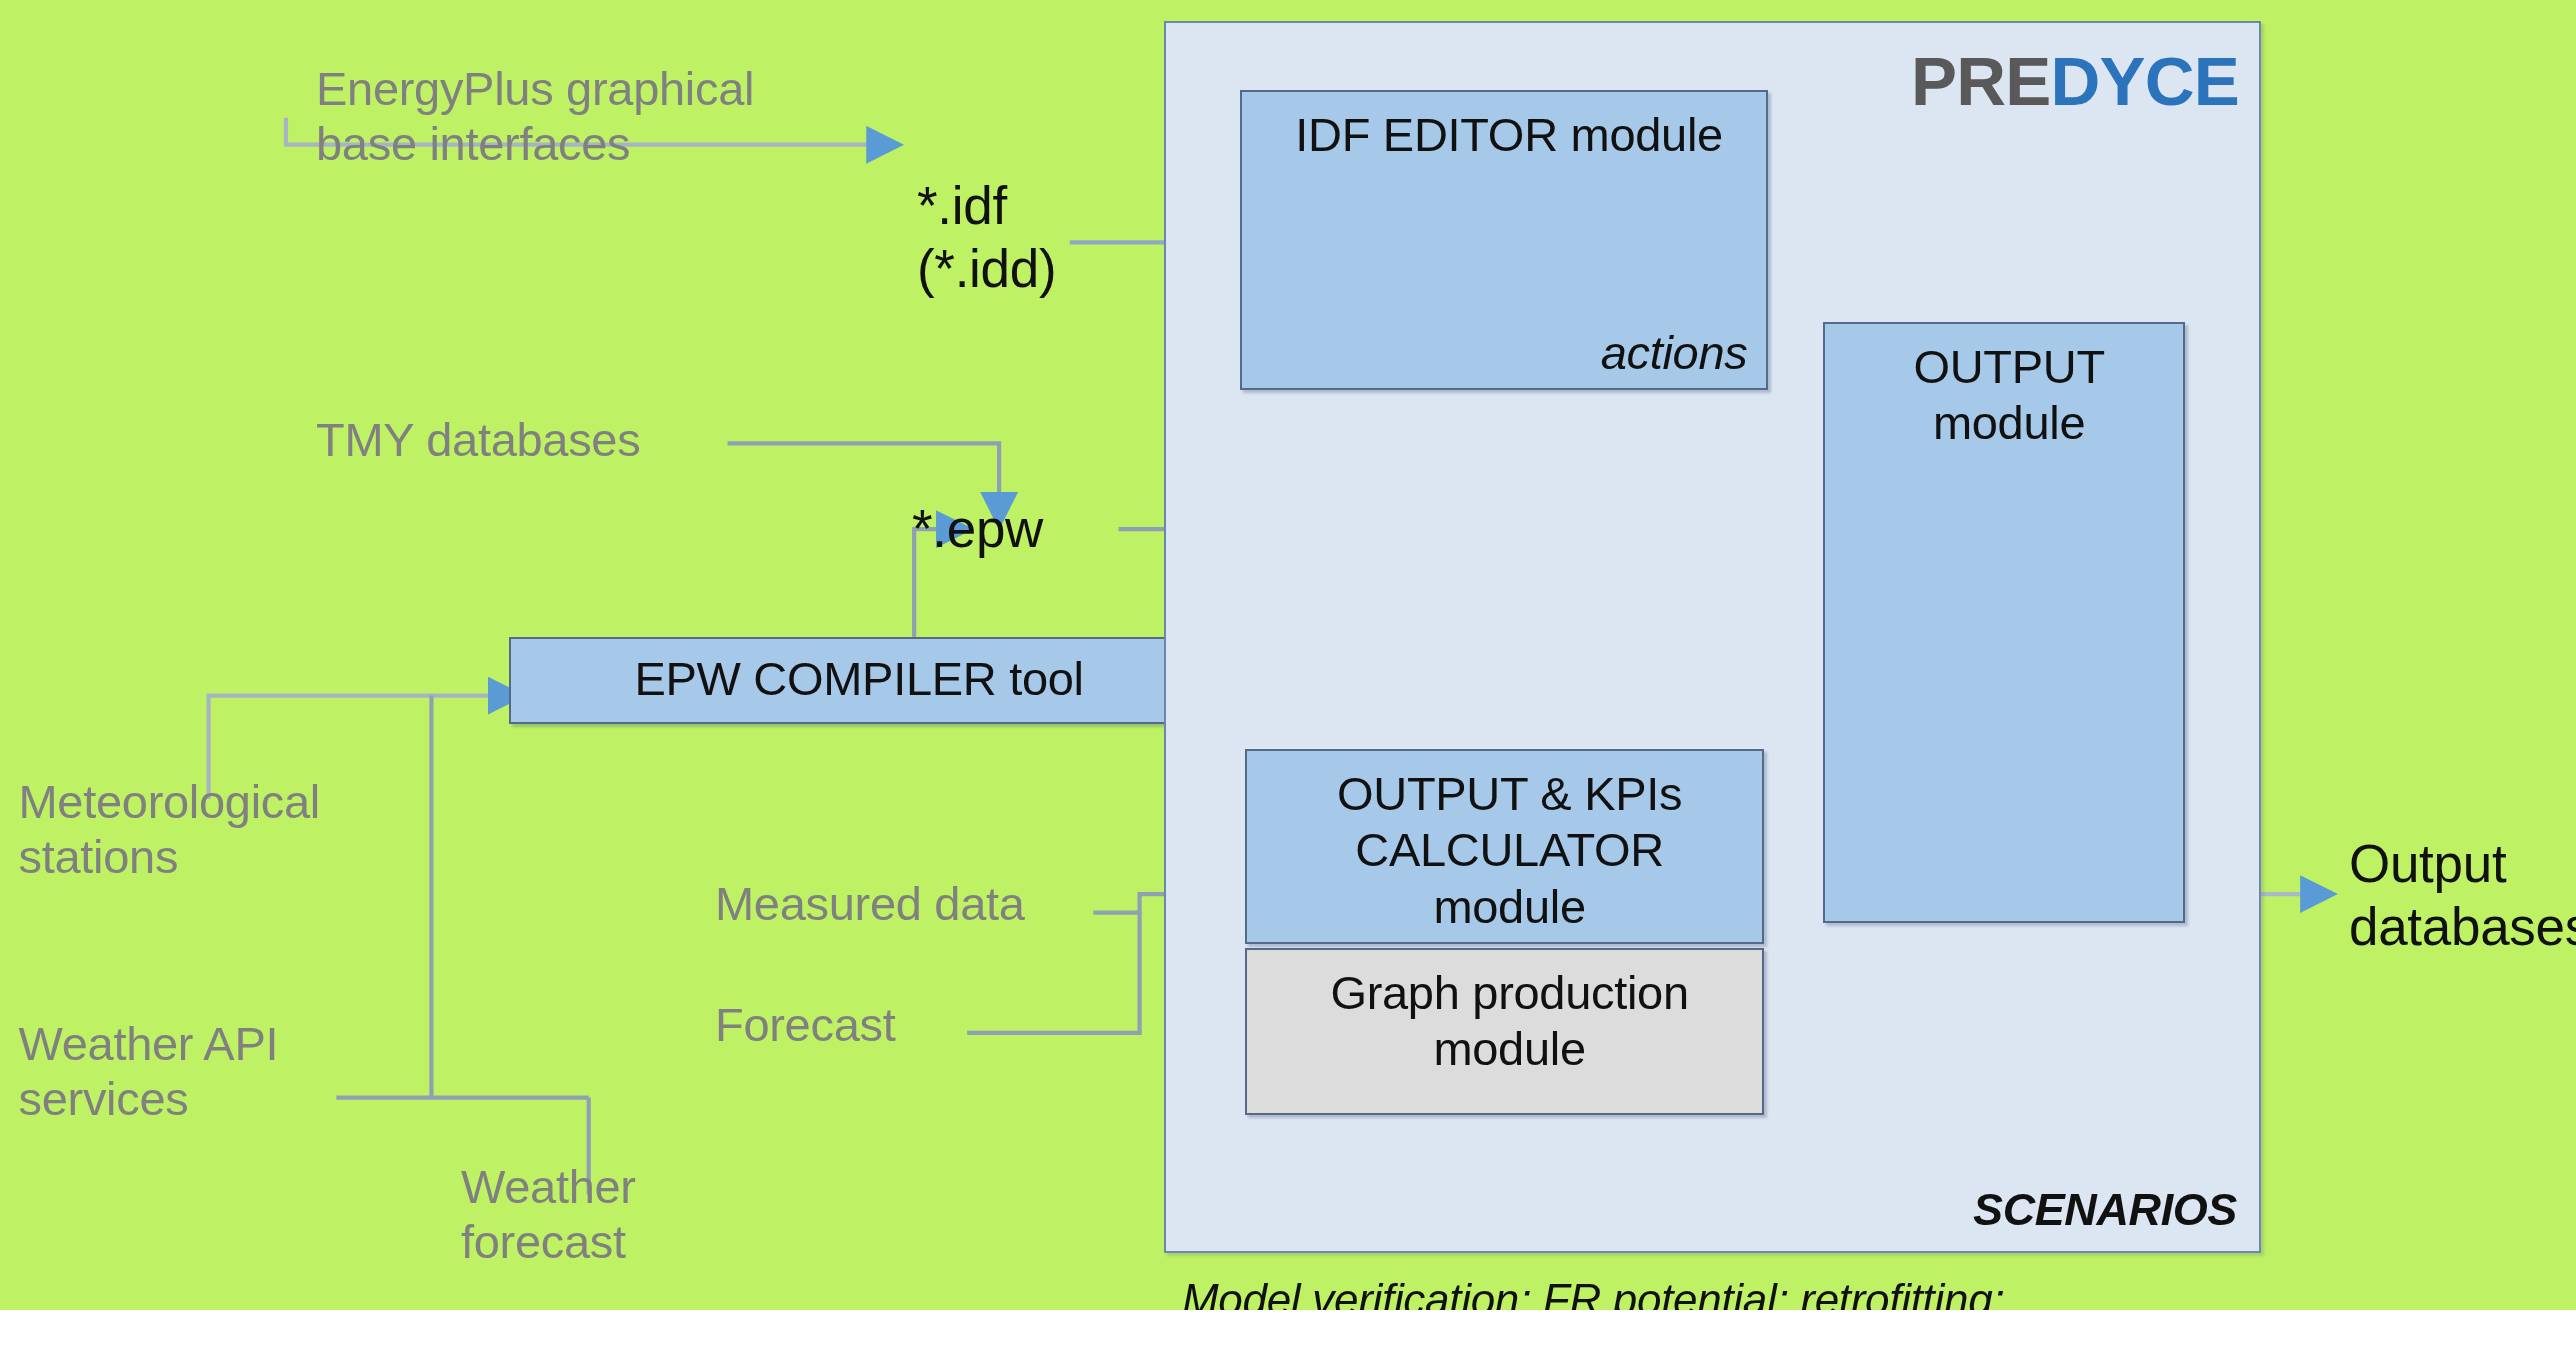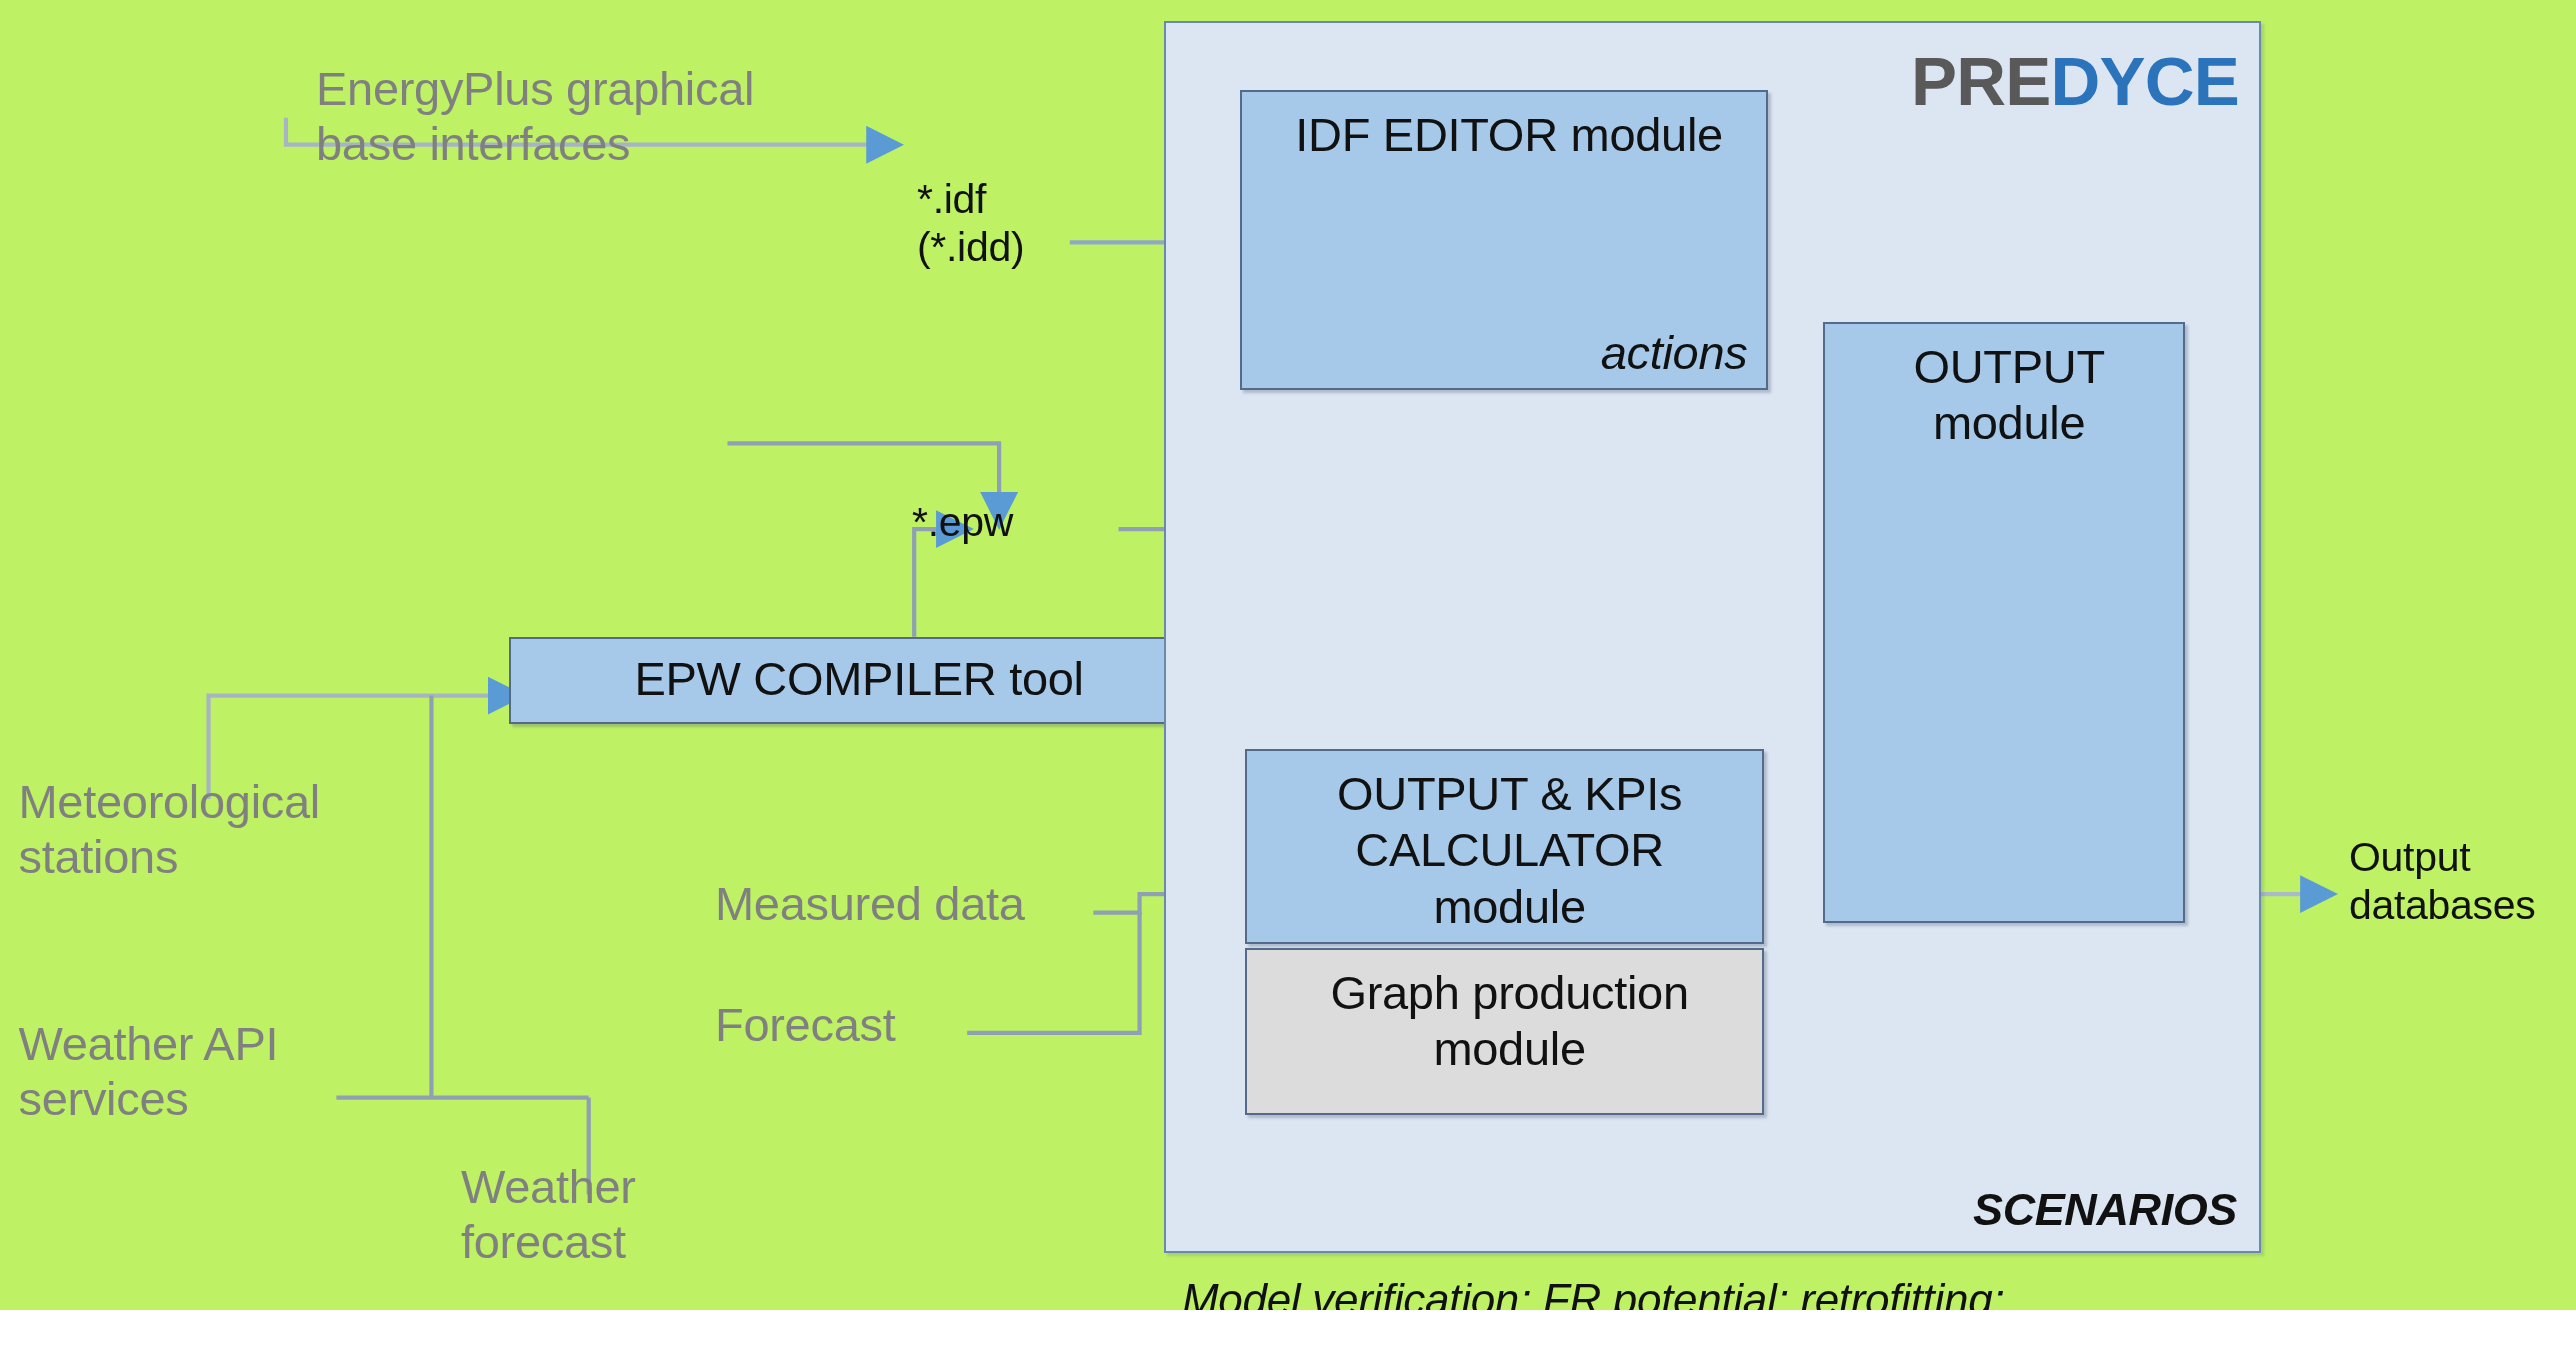--- a/index.html
+++ b/index.html
@@ -25,21 +25,21 @@
     position:absolute;
     color:#808080;
     font-size:47px;
     line-height:1.18;
     white-space:pre-line;
     letter-spacing:-0.3px;
   }
   .lbl-dark{
     position:absolute;
     color:#111111;
-    font-size:41px;
+    font-size:53px;
     line-height:1.18;
     white-space:pre-line;
     letter-spacing:-0.3px;
   }
   .box{
     position:absolute;
     box-sizing:border-box;
     border:2.5px solid #55698a;
     background:#a6c9e9;
     box-shadow:3.4px 3.4px 2.5px rgba(70,90,120,.30);
@@ -149,20 +149,21 @@
     <path d="M 1300,1085 L 1355,1085 L 1355,1063 L 1460,1063" fill="none" stroke="#8fa0b4" stroke-width="5" marker-end="url(#ah-blue)"></path>
 
     <path d="M 1150,1228 L 1355,1228 L 1355,1085" fill="none" stroke="#8fa0b4" stroke-width="5"></path>
 
     <path d="M 2095,1063 L 2740,1063" fill="none" stroke="#a9b9c9" stroke-width="5" marker-end="url(#ah-blue)"></path>
   </svg>
 
   <div class="lbl" style="left:316px;top:61px;">EnergyPlus graphical
 base interfaces</div>
 
+  <div class="lbl" style="left:316px;top:412px;">TMY databases</div>
 
   <div class="lbl" style="left:18.5px;top:774px;">Meteorological
 stations</div>
 
   <div class="lbl" style="left:18.5px;top:1016px;">Weather API
 services</div>
 
   <div class="lbl" style="left:461px;top:1159px;">Weather
 forecast</div>
 

